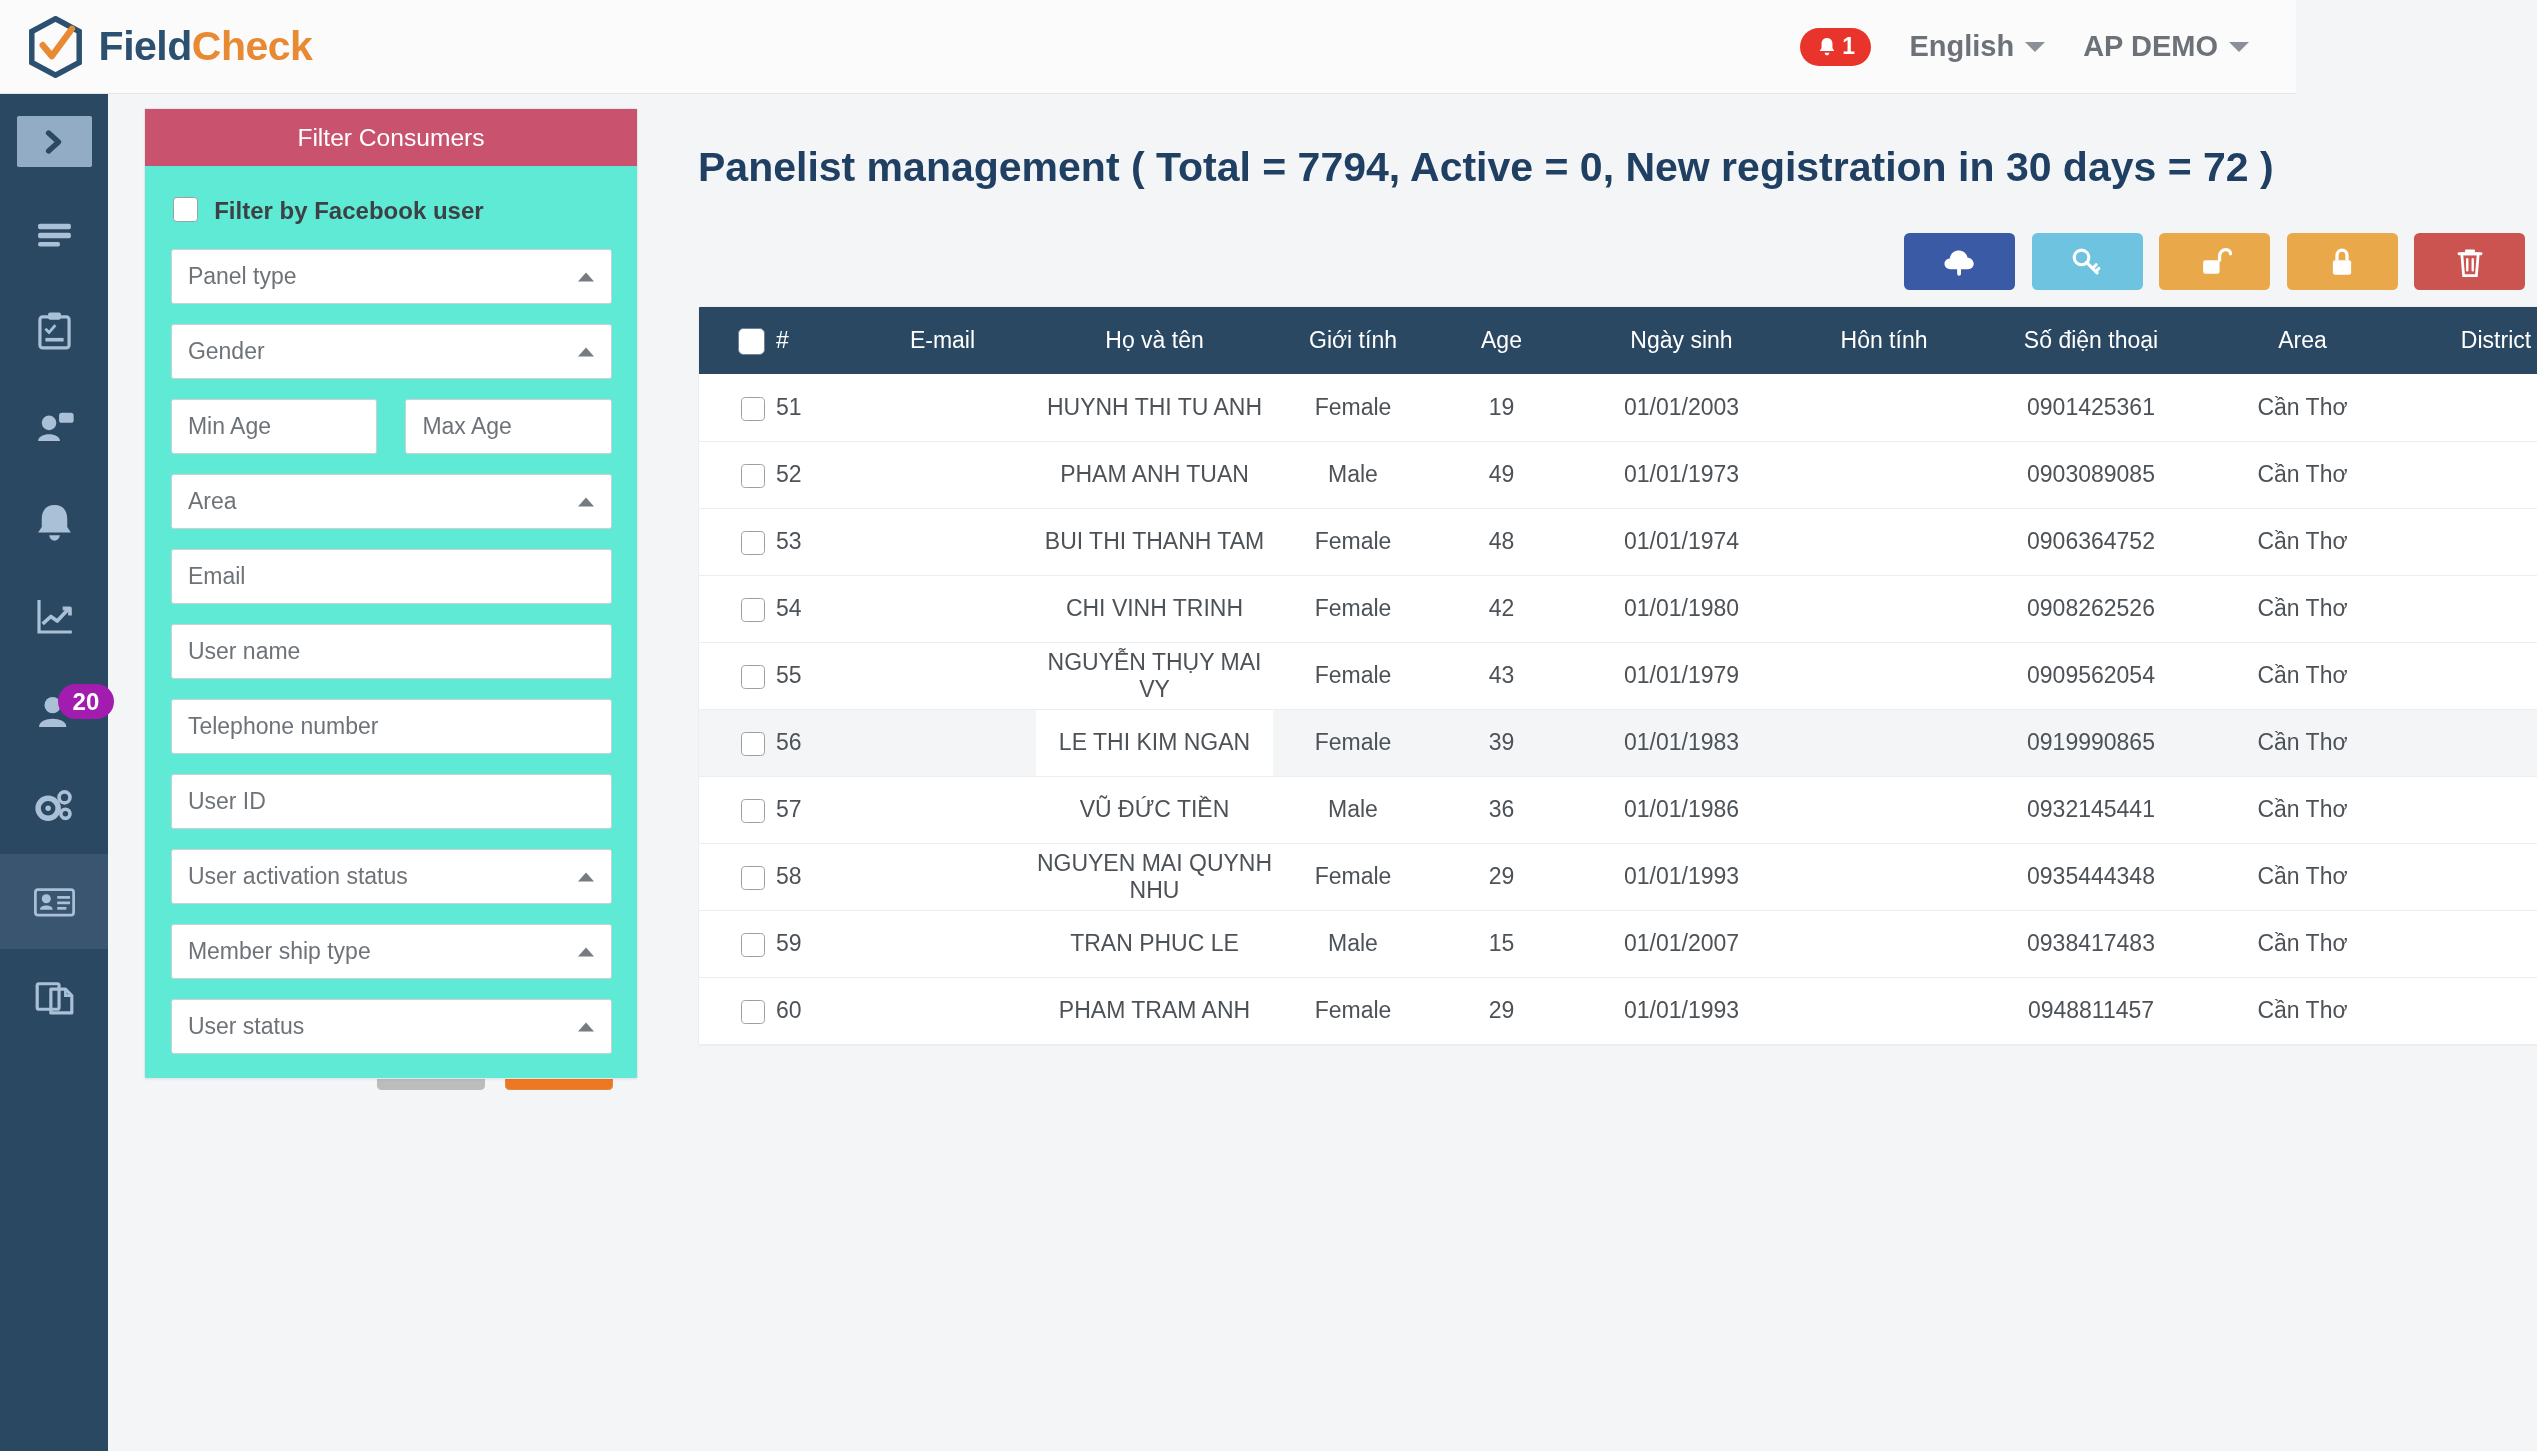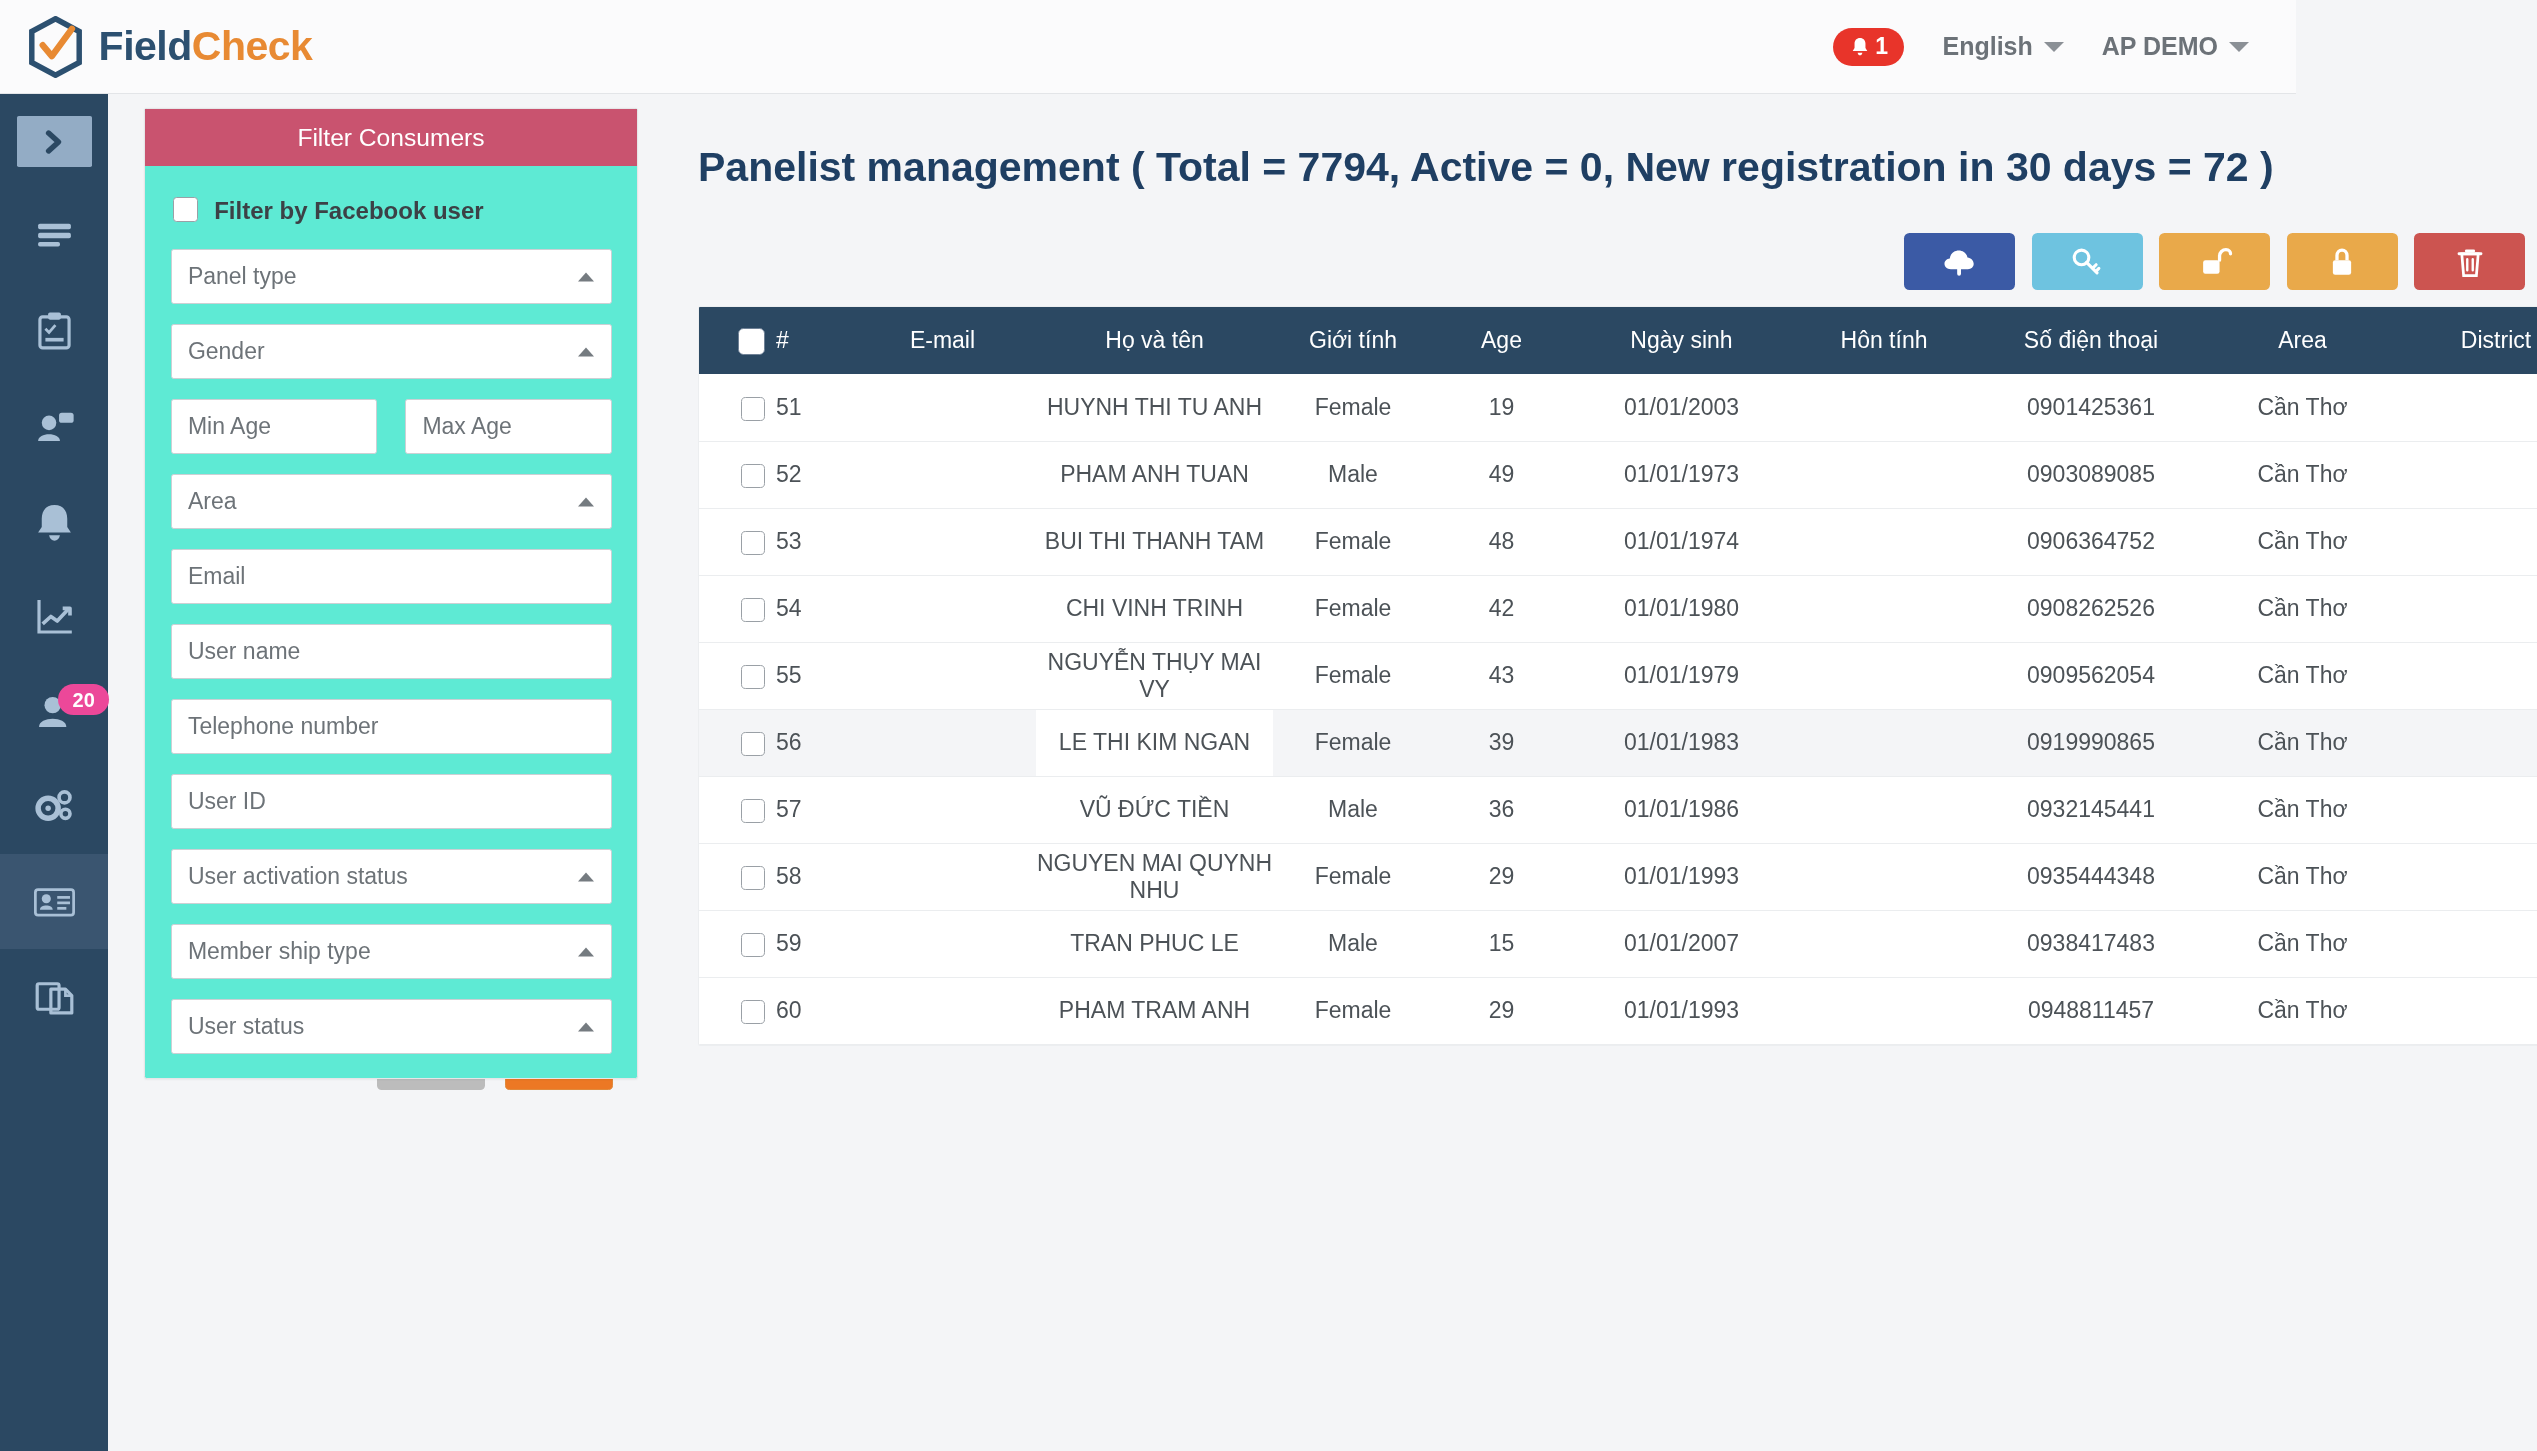--- a/index.html
+++ b/index.html
@@ -29,21 +29,21 @@
   .topright { display:flex; align-items:center; gap:38px; padding-right:47px; }
   .notif-pill {
     background:#e8342a; color:#fff; border-radius:22px;
     height:38px; min-width:71px; padding:0 14.6px;
     display:flex; align-items:center; justify-content:center; gap:5.5px;
     font-size:23px; font-weight:bold; cursor:pointer;
   }
   .bell-glyph { width:20px; height:22px; display:block; }
   .topmenu {
     display:flex; align-items:center; gap:11px;
-    font-size:25px; color:#6c7278; font-weight:bold; cursor:pointer;
+    font-size:29px; color:#6c7278; font-weight:bold; cursor:pointer;
   }
   .caret-down {
     width:0;height:0;border-left:10px solid transparent;border-right:10px solid transparent;
     border-top:10px solid #8b9096; display:block;
   }
 
   
   .sidebar {
     position:absolute; left:0; top:94px; width:108px; height:1357px;
     background:#2b4862; z-index:15;
@@ -54,23 +54,23 @@
     position:relative; cursor:pointer;
   }
   .side-item.active { background:#3a5570; }
   .side-toggle {
     width:75px; height:51px; background:#93acc5; border-radius:1.8px;
     display:flex; align-items:center; justify-content:center;
   }
   .side-ico { width:51px; height:51px; display:block; }
   .side-badge {
     position:absolute; left:58px; top:20px;
-    background:#ec4899; color:#fff;
+    background:#a21caf; color:#fff;
     border-radius:25.5px; padding:5.5px 14.6px;
-    font-size:20px; font-weight:bold; line-height:1;
+    font-size:24px; font-weight:bold; line-height:1;
   }
 
   
   .filter-panel {
     position:absolute; left:144px; top:108px; width:494px;
     background:#5eead4;
     border:0.9px solid #e6e6e8;
     border-radius:2.7px;
     box-shadow:0 0.9px 1.8px rgba(0,0,0,.05);
     z-index:5;

